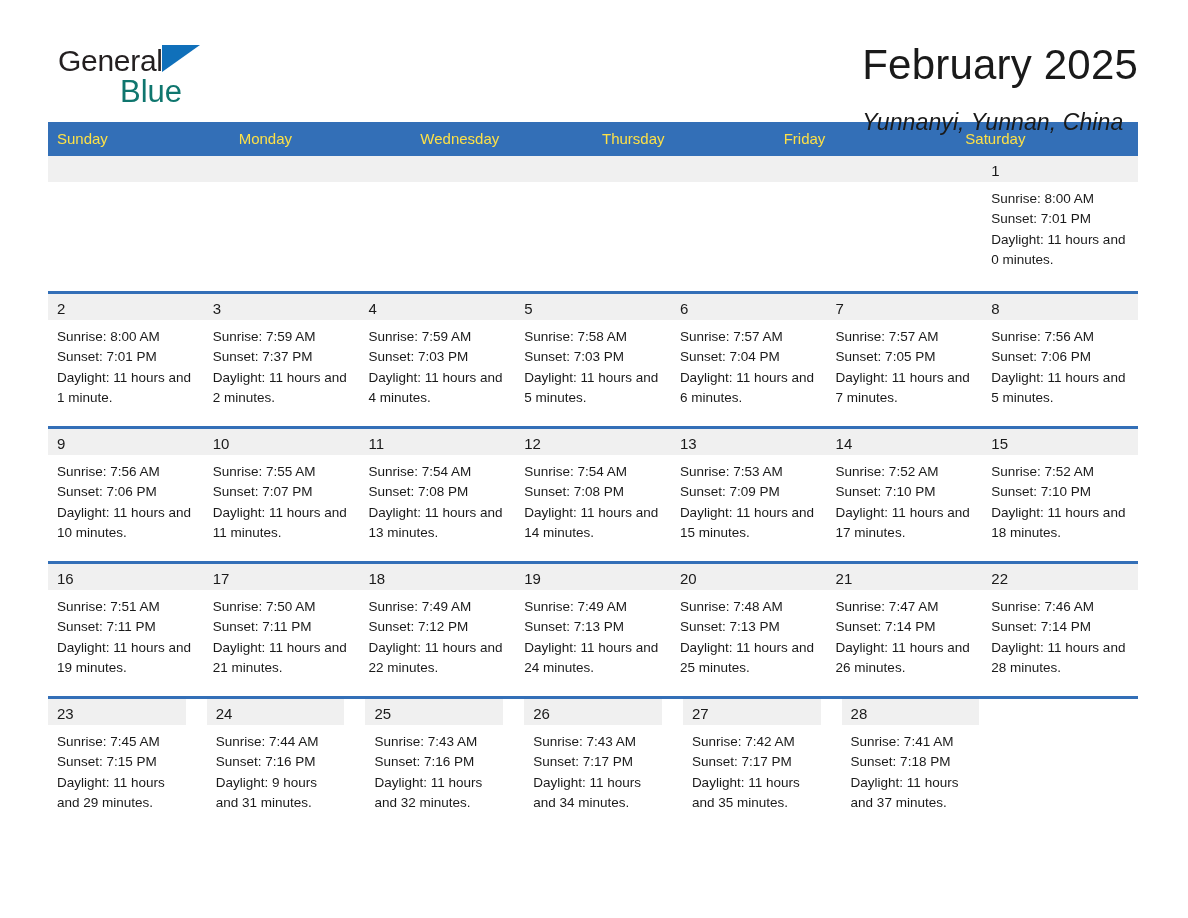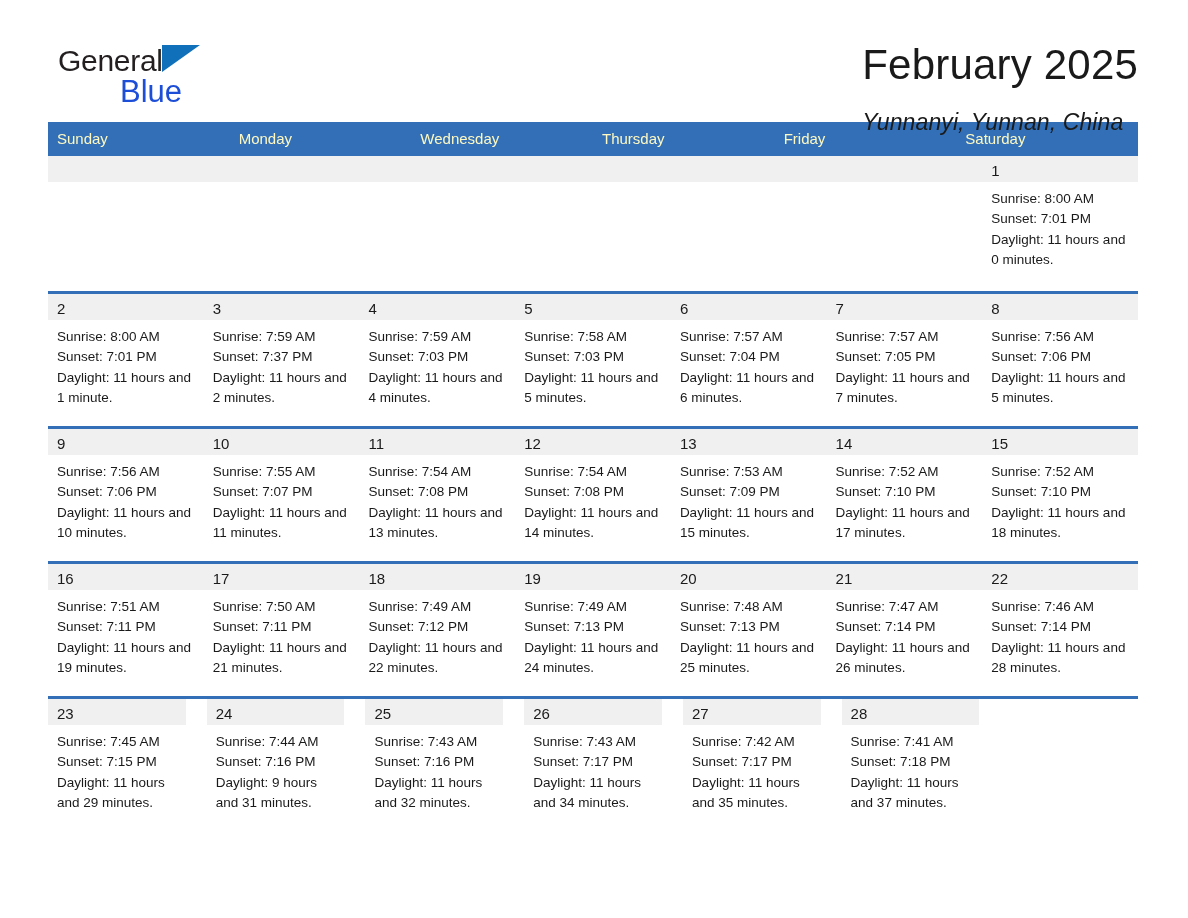--- a/index.html
+++ b/index.html
@@ -56,21 +56,21 @@
     border-bottom: 27px solid transparent;
     margin-left: -1px;
     margin-top: -6px;
   }
   .logo-row2 {
     margin-top: -2px;
     padding-left: 62px;
   }
   .logo-blue {
     font-size: 31px;
-    color: #1d4ed8;
+    color: #0f766e;
     line-height: 1;
   }
   .title-block {
     text-align: left;
     padding-right: 2px;
   }
   .cal-title {
     font-size: 42px;
     font-weight: normal;
     color: #1a1a1a;
@@ -92,21 +92,21 @@
     width: 1090px;
     margin-top: 14px;
   }
   .week-head {
     display: flex;
     background: #336fb7;
   }
   .week-head .dow {
     flex: 1 1 0;
     min-width: 0;
-    color: #fef9c3;
+    color: #fde047;
     font-size: 15px;
     line-height: 1;
     padding: 9px 0 10px 9px;
     box-sizing: border-box;
   }
 
   .week-row {
     display: flex;
     border-top: 3px solid #336fb7;
     height: 135px;

